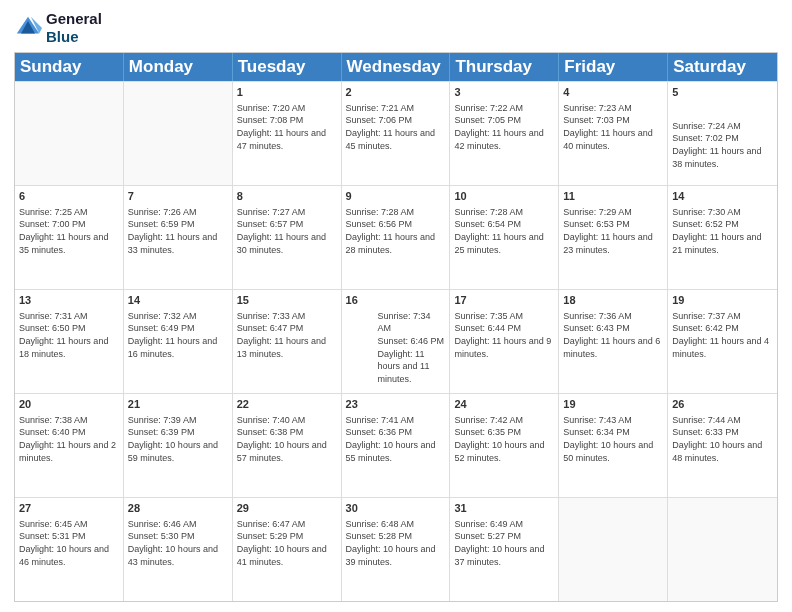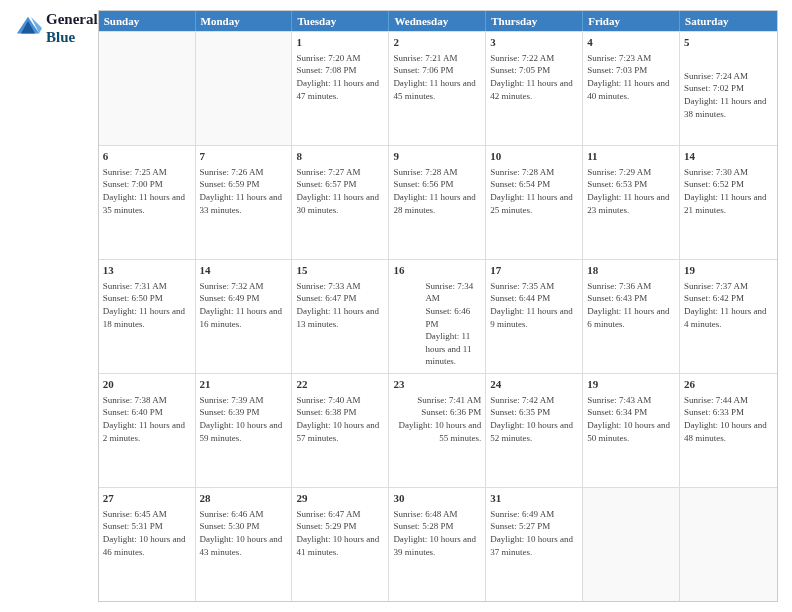--- a/index.html
+++ b/index.html
@@ -8,22 +8,21 @@
       background: #fff;
       width: 792px;
       height: 612px;
       overflow: hidden;
     }
     .page {
       width: 792px;
       height: 612px;
       padding: 10px 14px 10px 14px;
       display: flex;
-      flex-direction: row;
-      font-family: Liberation Serif, serif;
+      flex-direction: column;
     }
     .header {
       display: flex;
       justify-content: space-between;
       align-items: flex-start;
       margin-bottom: 6px;
     }
     .logo {
       display: flex;
       align-items: center;
@@ -52,21 +51,21 @@
       flex-direction: column;
       border: 1px solid #ccc;
     }
     .cal-header-row {
       display: grid;
       grid-template-columns: repeat(7, 1fr);
       background: #3a7fc1;
     }
     .cal-header-cell {
       color: #fff;
-      font-size: 11px;
+      font-size: 17px;
       font-weight: bold;
       padding: 4px 5px;
       border-right: 1px solid #5a9fd4;
       text-align: left;
     }
     .cal-header-cell:last-child { border-right: none; }
     .cal-body {
       flex: 1;
       display: flex;
       flex-direction: column;
@@ -270,21 +269,21 @@
 Daylight: 10 hours and 59 minutes.</div>
           </div>
           <div class="cal-cell">
             <span class="day-num">22</span>
             <div class="info" style="white-space: pre-line;">Sunrise: 7:40 AM
 Sunset: 6:38 PM
 Daylight: 10 hours and 57 minutes.</div>
           </div>
           <div class="cal-cell">
             <span class="day-num">23</span>
-            <div class="info" style="white-space: pre-line; text-align: right;">Sunrise: 7:41 AM
+            <div class="info" style="white-space: pre-line;">Sunrise: 7:41 AM
 Sunset: 6:36 PM
 Daylight: 10 hours and 55 minutes.</div>
           </div>
           <div class="cal-cell">
             <span class="day-num">24</span>
             <div class="info" style="white-space: pre-line;">Sunrise: 7:42 AM
 Sunset: 6:35 PM
 Daylight: 10 hours and 52 minutes.</div>
           </div>
           <div class="cal-cell">

